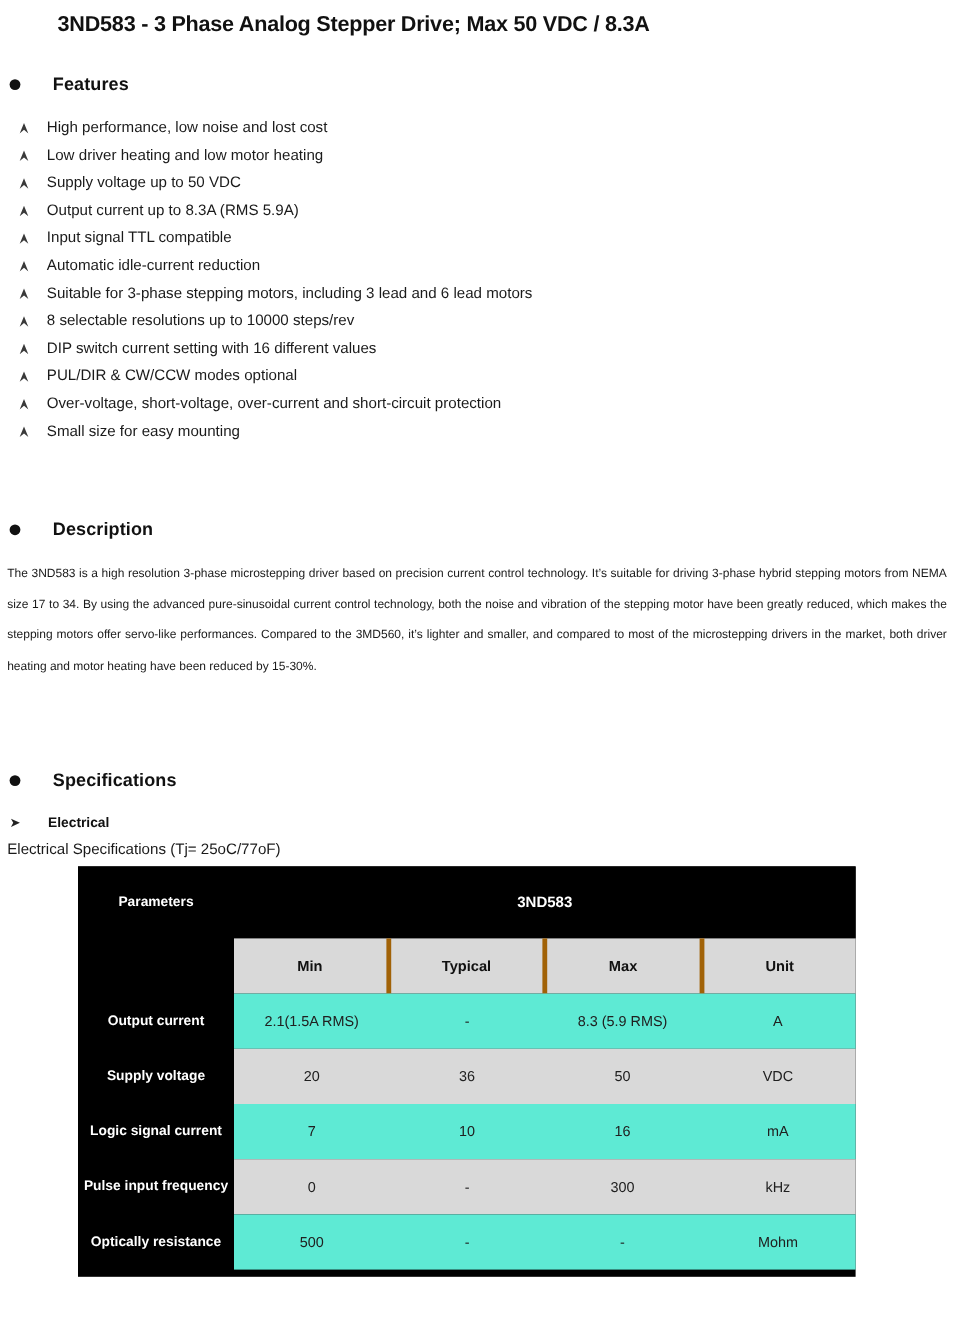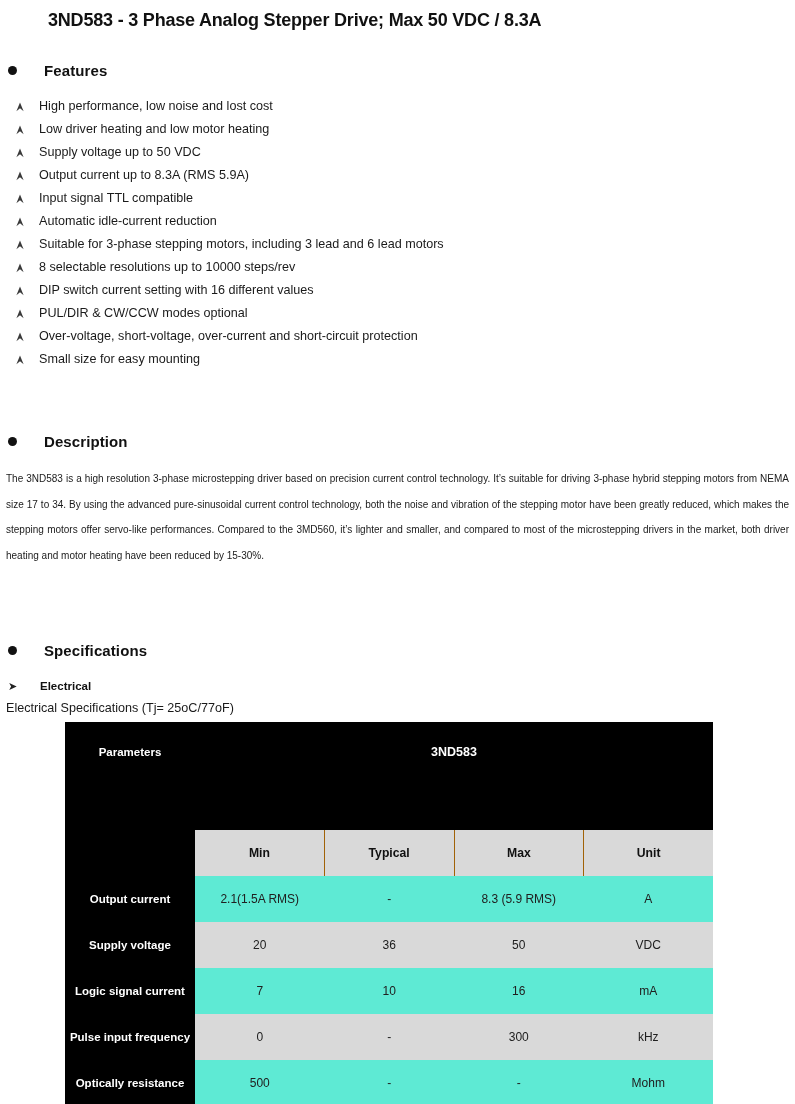--- a/index.html
+++ b/index.html
@@ -175,27 +175,27 @@
   .tbl-title-cells {
     flex: 1 1 auto;
     background: #000000;
     color: #ffffff;
     display: flex;
     align-items: center;
     justify-content: center;
     font-size: 12.5px;
     font-weight: bold;
   }
-  .tbl-subhead-row { height: 46px; margin-top: 48px; }
+  .tbl-subhead-row { height: 46px; }
   .tbl-subhead-row .tbl-cells { background: #d9d9d9; }
   .tbl-subhead-row .tbl-cell {
     font-weight: bold;
     font-size: 12.2px;
     color: #111111;
-    border-left: 1px solid #a16207;
+    border-left: 4px solid #a16207;
   }
   .tbl-subhead-row .tbl-cell:first-child { border-left: none; }
 
   .tbl-data-row { height: 46px; }
   .row-white .tbl-cells { background: #5eead4; }
   .row-gray  .tbl-cells { background: #d9d9d9; }
 
   .tbl-param-tall { line-height: 17px; text-align: center; }
 </style>
 </head>

